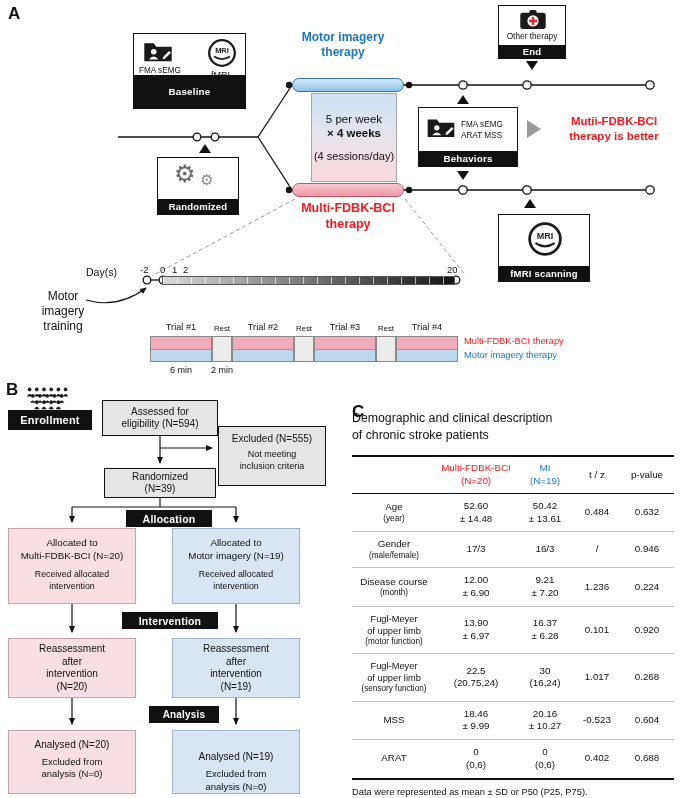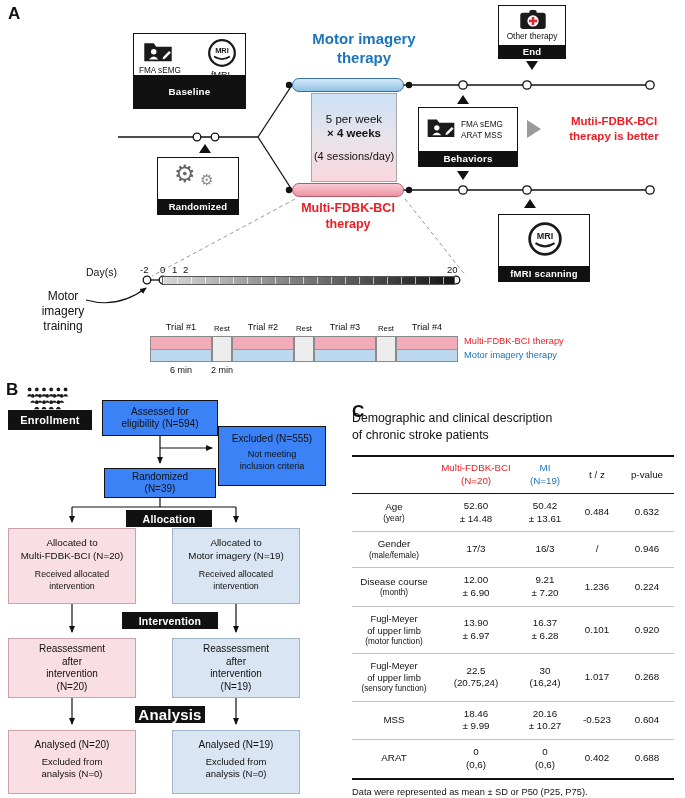--- a/index.html
+++ b/index.html
@@ -17,21 +17,21 @@
   .redtxt{color:#ED1C24}
   .bluetxt{color:#1B75BC}
   
   .seg{height:26px}
   .seg .top{height:13px;background:#F2ABB8;border:1px solid #8a8a8a;border-bottom:none}
   .seg .bot{height:13px;background:#BCD8EE;border:1px solid #8a8a8a;border-top:1px solid #9a9a9a}
   .rest{height:26px;background:#ECECEC;border:1px solid #8a8a8a}
   
   .pinkbox{background:#F9DEE3;border:1px solid #C9A2AC}
   .bluebox{background:#D9E5F2;border:1px solid #9FB4CB}
-  .whitebox{border:1.3px solid #111;background:#3b82f6}
+  .whitebox{border:1.3px solid #111;background:#e5e5e5}
   
   .panelC{position:absolute;left:352px;top:400px;width:328px}
   .ctable{display:grid;grid-template-columns:84px 80px 58px 46px 54px;width:322px;margin-top:11px}
   .thead,.trow{display:contents}
   .th{border-top:2px solid #111;border-bottom:1.2px solid #111;padding:5px 1px;display:flex;align-items:center;justify-content:center;text-align:center;font-size:9.8px;line-height:1.3}
   .td{border-bottom:1px solid #c3c3c3;padding:6px 1px;display:flex;flex-direction:column;align-items:center;justify-content:center;text-align:center;font-size:9.8px;line-height:1.3}
   .trow.last .td{border-bottom:2px solid #111}
   .sub{font-size:8.2px;line-height:1.25}
 </style>
 </head>
@@ -123,21 +123,21 @@
     <span class="abs" style="left:77px;top:36px;font-size:9px">fMRI</span>
     <div class="abs banner" style="left:0;right:0;bottom:0;height:33px;font-size:9.8px">Baseline</div>
   </div>
 
   <div class="abs box" style="left:157px;top:157px;width:82px;height:58px">
     <span class="abs" style="left:16px;top:2px;font-size:24px;color:#666">⚙</span>
     <span class="abs" style="left:42px;top:13px;font-size:15px;color:#8a8a8a">⚙</span>
     <div class="abs banner" style="left:0;right:0;bottom:0;height:15px;font-size:9.5px">Randomized</div>
   </div>
 
-  <div class="abs ctr pre bluetxt" style="left:304px;top:30px;width:120px;font-size:15px;font-weight:bold;line-height:1.25">Motor imagery
+  <div class="abs ctr pre bluetxt" style="left:283px;top:30px;width:120px;font-size:12px;font-weight:bold;line-height:1.25">Motor imagery
 therapy</div>
   <div class="abs" style="left:292px;top:78px;width:112px;height:14px;border-radius:7px;background:linear-gradient(180deg,#D6E9F8,#8FC2E6);border:1px solid #3A6EA8"></div>
   <div class="abs" style="left:292px;top:183px;width:112px;height:14px;border-radius:7px;background:linear-gradient(180deg,#F9CBD4,#EE93A5);border:1px solid #B05A6A"></div>
   <div class="abs ctr pre redtxt" style="left:283px;top:201px;width:130px;font-size:12.5px;font-weight:bold;line-height:1.25">Multi-FDBK-BCI
 therapy</div>
 
   <div class="abs col" style="left:311px;top:93px;width:86px;height:89px;justify-content:center;background:linear-gradient(180deg,#CBE2F5 0%,#E9E3EA 52%,#FAD7DE 100%);border:1px solid #A8A8A8">
     <span style="font-size:11.5px;font-weight:normal">5 per week</span>
     <span style="font-size:11.5px;font-weight:bold;margin-top:2px">× 4 weeks</span>
     <span style="font-size:11px;margin-top:11px">(4 sessions/day)</span>
@@ -276,28 +276,28 @@
 
   <div class="abs pinkbox ctr pre" style="left:8px;top:638px;width:128px;height:60px;font-size:10px;line-height:1.25">Reassessment
 after
 intervention
 (N=20)</div>
   <div class="abs bluebox ctr pre" style="left:172px;top:638px;width:128px;height:60px;font-size:10px;line-height:1.25">Reassessment
 after
 intervention
 (N=19)</div>
 
-  <div class="abs banner" style="left:135px;top:706px;width:70px;height:17px;font-size:15px">Analysis</div>
+  <div class="abs banner" style="left:149px;top:706px;width:70px;height:17px;font-size:10px">Analysis</div>
 
   <div class="abs pinkbox col" style="left:8px;top:730px;width:128px;height:64px;justify-content:flex-start;padding-top:8px">
     <span style="font-size:10px">Analysed (N=20)</span>
     <span class="pre" style="font-size:9.5px;line-height:1.3;margin-top:6px">Excluded from
 analysis (N=0)</span>
   </div>
-  <div class="abs bluebox col" style="left:172px;top:730px;width:128px;height:64px;justify-content:flex-start;padding-top:8px">
+  <div class="abs bluebox col" style="left:172px;top:730px;width:128px;height:64px;justify-content:flex-end;padding-top:8px">
     <span style="font-size:10px">Analysed (N=19)</span>
     <span class="pre" style="font-size:9.5px;line-height:1.3;margin-top:6px">Excluded from
 analysis (N=0)</span>
   </div>
 
   <div class="panelC">
     <div class="panel-label" style="position:absolute;left:0;top:2px">C</div>
     <div class="pre" style="width:322px;text-align:left;font-size:12.3px;line-height:1.4;margin-top:10px">Demographic and clinical description
 of chronic stroke patients</div>
 

